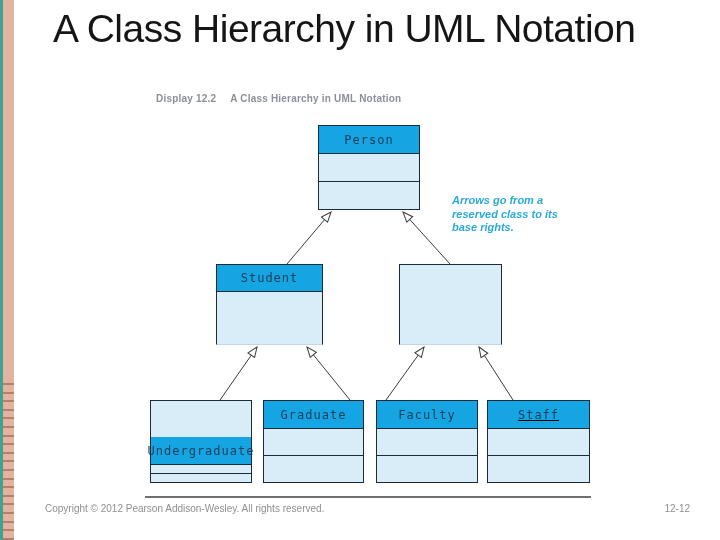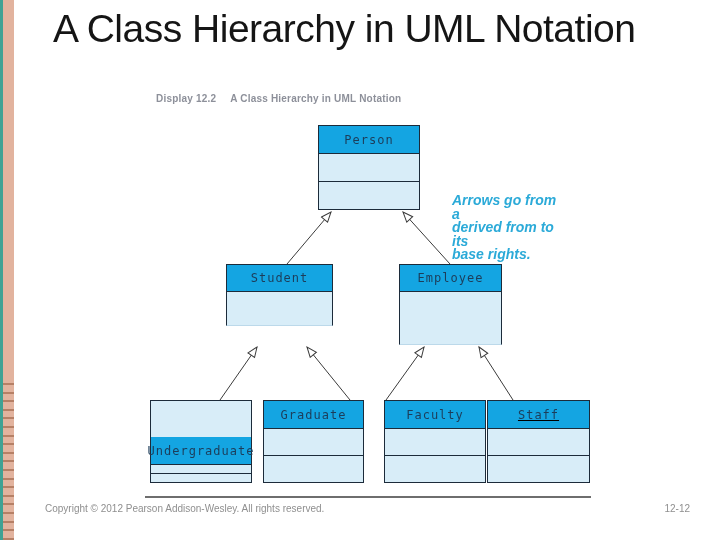--- a/index.html
+++ b/index.html
@@ -34,21 +34,21 @@
     background:#14a5e2; border-bottom:1px solid #1c2b3a; color:#1d3d5a;
     font-family:"DejaVu Sans Mono", monospace; font-size:12px; letter-spacing:1px;
     display:flex; align-items:center; justify-content:center; flex:0 0 auto;
   }
   .uml-comp { flex:1 1 auto; }
   .uml-comp.divided { border-bottom:1px solid #1c2b3a; }
   .open-bottom { border-bottom:1px solid #bcd9ea; }
 
   .annotation {
     position:absolute; left:452px; top:194px; width:112px;
-    font-size:14px; font-style:italic; font-weight:700;
+    font-size:11px; font-style:italic; font-weight:700;
     color:#2baad8; line-height:13.5px;
   }
   .arrows { position:absolute; left:0; top:0; pointer-events:none; }
 
   .figure-rule { position:absolute; left:145px; top:496px; width:446px; height:2px; background:#6e6e6e; }
   .copyright { position:absolute; left:45px; top:503px; font-size:10px; color:#8f8f8f; white-space:nowrap; }
   .page-number { position:absolute; right:30px; top:503px; font-size:10px; color:#8f8f8f; }
 </style>
 </head>
 <body>
@@ -63,43 +63,42 @@
   <div class="caption">
     <span class="cap-label">Display 12.2</span><span>A Class Hierarchy in UML Notation</span>
   </div>
 
   <div class="uml-box" style="left:318px; top:125px; width:102px; height:85px;">
     <div class="uml-head" style="height:27px;">Person</div>
     <div class="uml-comp divided"></div>
     <div class="uml-comp"></div>
   </div>
 
-  <div class="uml-box open-bottom" style="left:226px; top:264px; width:107px; height:62px;justify-content:flex-end;">
+  <div class="uml-box open-bottom" style="left:216px; top:264px; width:107px; height:81px;justify-content:flex-end;">
     <div class="uml-head" style="height:26px;">Student</div>
     <div class="uml-comp"></div>
   </div>
 
   <div class="uml-box open-bottom" style="left:399px; top:264px; width:103px; height:81px;">
-    <div class="uml-head" style="height:26px;">Employee</div>
     <div class="uml-comp"></div>
   </div>
 
   <div class="uml-box" style="left:150px; top:400px; width:102px; height:83px;">
     <div class="uml-head" style="height:27px;margin-top:36px;">Undergraduate</div>
     <div class="uml-comp divided"></div>
     <div class="uml-comp"></div>
   </div>
 
   <div class="uml-box" style="left:263px; top:400px; width:101px; height:83px;">
     <div class="uml-head" style="height:27px;">Graduate</div>
     <div class="uml-comp divided"></div>
     <div class="uml-comp"></div>
   </div>
 
-  <div class="uml-box" style="left:384px; top:400px; width:102px; height:83px;">
+  <div class="uml-box" style="left:376px; top:400px; width:102px; height:83px;">
     <div class="uml-head" style="height:27px;">Faculty</div>
     <div class="uml-comp divided"></div>
     <div class="uml-comp"></div>
   </div>
 
   <div class="uml-box" style="left:487px; top:400px; width:103px; height:83px;text-decoration:underline;">
     <div class="uml-head" style="height:27px;">Staff</div>
     <div class="uml-comp divided"></div>
     <div class="uml-comp"></div>
   </div>
@@ -113,21 +112,21 @@
     <line x1="287" y1="264" x2="331" y2="212" stroke="#3b3b3b" stroke-width="1" marker-end="url(#genArrow)"></line>
     <line x1="450" y1="264" x2="403" y2="212" stroke="#3b3b3b" stroke-width="1" marker-end="url(#genArrow)"></line>
     <line x1="220" y1="400" x2="257" y2="347" stroke="#3b3b3b" stroke-width="1" marker-end="url(#genArrow)"></line>
     <line x1="350" y1="400" x2="307" y2="347" stroke="#3b3b3b" stroke-width="1" marker-end="url(#genArrow)"></line>
     <line x1="386" y1="400" x2="424" y2="347" stroke="#3b3b3b" stroke-width="1" marker-end="url(#genArrow)"></line>
     <line x1="513" y1="400" x2="479" y2="347" stroke="#3b3b3b" stroke-width="1" marker-end="url(#genArrow)"></line>
   </svg>
 
   <div class="annotation">
     <div>Arrows go from a</div>
-    <div>derived from to its</div>
+    <div>reserved class to its</div>
     <div>base rights.</div>
   </div>
 
   <div class="figure-rule"></div>
 
   <div class="copyright">Copyright © 2012 Pearson Addison-Wesley. All rights reserved.</div>
   <div class="page-number">12-12</div>
 
 </div>
 

